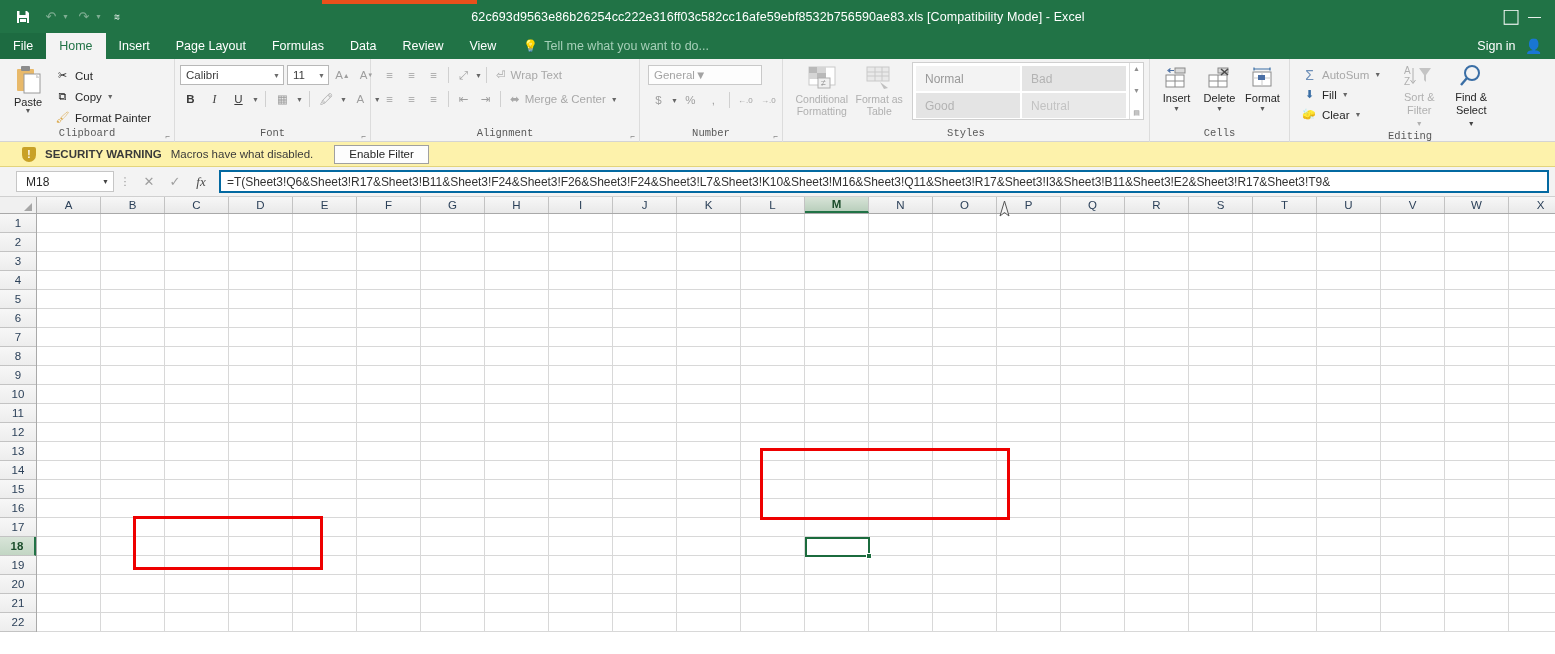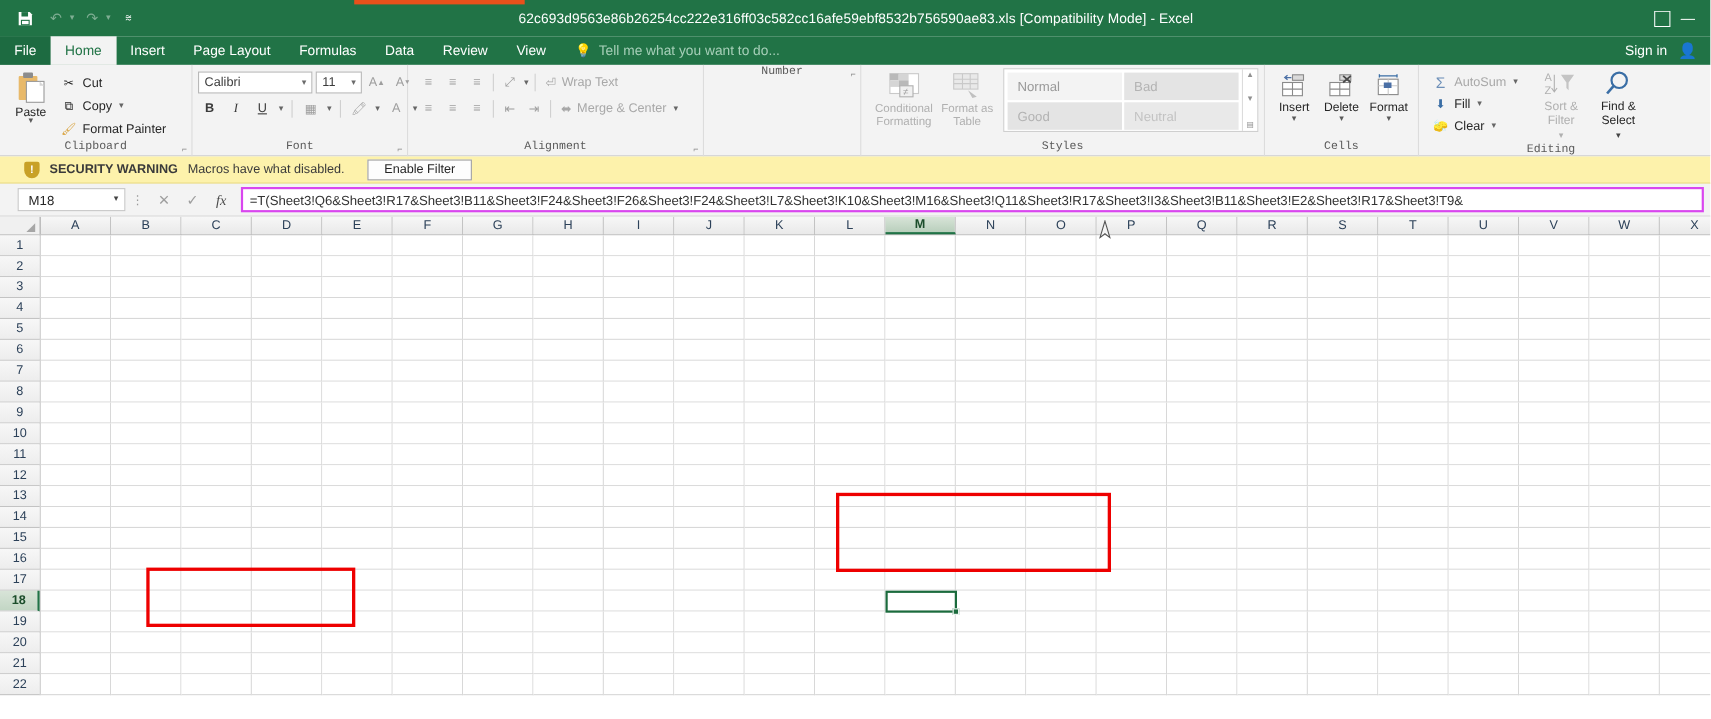--- a/index.html
+++ b/index.html
@@ -295,21 +295,21 @@
   .fb-dots { width: 22px; text-align: center; color: #9a9a9a; font-size: 11px; }
   .fb-btn {
     width: 26px; height: 22px;
     display: flex; align-items: center; justify-content: center;
     font-size: 13px; color: #9e9e9e;
   }
   .fb-fx { font-style: italic; font-family: "Liberation Serif", serif; font-size: 13px; color: #4a4a4a; }
   .fbox {
     flex: 1; height: 23px;
     background: #fff;
-    border: 2px solid #d946ef;
+    border: 2px solid #0369a1;
     display: flex; align-items: center;
     padding: 0 4px 0 6px;
     margin-left: 5px;
     overflow: hidden;
   }
   .fbox .ftext {
     font-size: 12px; color: #333;
     white-space: nowrap;
     overflow: hidden;
     letter-spacing: -0.05px;
@@ -554,20 +554,41 @@
           </div>
         </div>
       </div>
       <div class="rgroup-label">
         <span>Alignment</span>
         <span class="dialog-launcher">⌐</span>
       </div>
     </div>
 
     <div class="rgroup" style="width:143px;">
+      <div class="rgroup-body" style="flex-direction:column;padding-top:6px;padding-left:8px;">
+        <div class="numfmt">
+          <span class="cval">General</span>
+          <span class="carr">▼</span>
+        </div>
+        <div class="num-row">
+          <div class="gbtn dim">
+              <span>$</span>
+            </div>
+          <span class="mini-car">▼</span>
+          <div class="gbtn dim">
+              <span>%</span>
+            </div>
+          <div class="gbtn dim">
+              <span>,</span>
+            </div>
+          <div class="sep"></div>
+          <div class="gbtn dim" style="font-size:8px;">←.0</div>
+          <div class="gbtn dim" style="font-size:8px;">→.0</div>
+        </div>
+      </div>
       <div class="rgroup-label">
         <span>Number</span>
         <span class="dialog-launcher">⌐</span>
       </div>
     </div>
 
     <div class="rgroup" style="width:367px;">
       <div class="rgroup-body" style="padding-top:3px;padding-left:10px;">
         <div class="cond-btn">
           <div class="big-ico">

